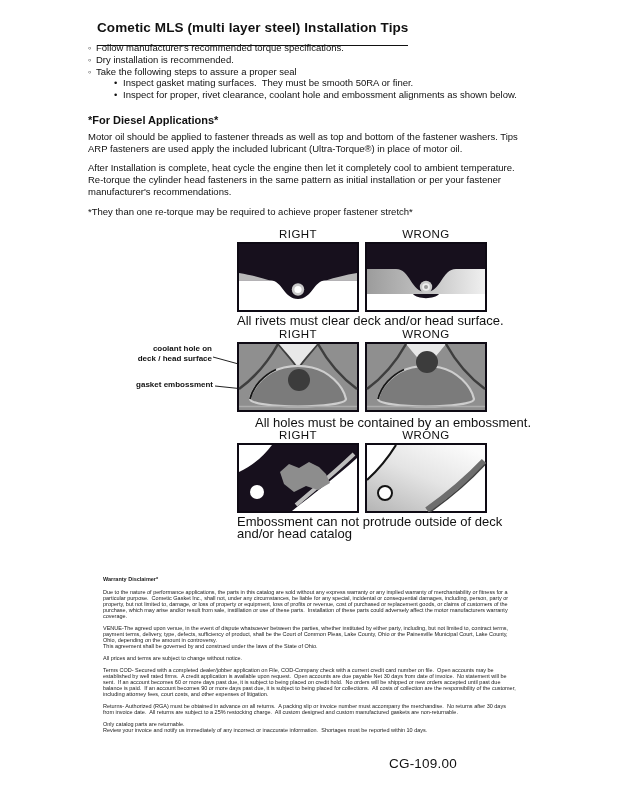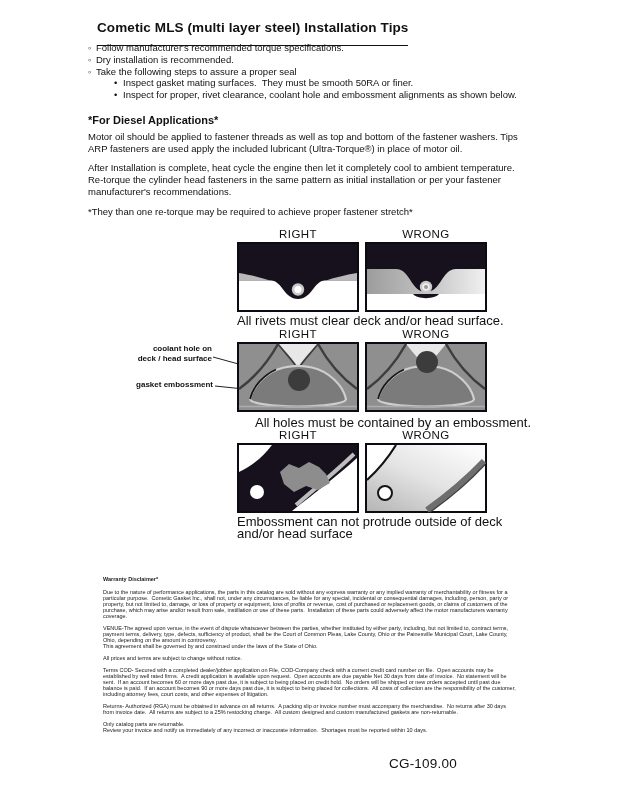--- a/index.html
+++ b/index.html
@@ -162,21 +162,21 @@
     <rect x="1" y="1" width="120" height="68" fill="#ffffff" stroke="#0e0a14" stroke-width="2"></rect>
     <path d="M31,2 H120 V19 C99,41 80,55 61,68 H2 V37 C13,27 23,15 31,2 Z" fill="url(#g3w)"></path>
     <path d="M31,2 C23,15 13,27 2,37" stroke="#141414" stroke-width="2.2" fill="none"></path>
     <path d="M119,18 C98,40 80,54 62,67" stroke="#6e6e6e" stroke-width="6" fill="none"></path>
     <path d="M120,21.5 C100,43 82,57 65,69" stroke="#3f3f3f" stroke-width="1.5" fill="none"></path>
     <circle cx="20" cy="50" r="7" fill="#ffffff" stroke="#141414" stroke-width="2"></circle>
   </svg>
 
   <div class="abs caption" style="left:237px;top:516px;">
     <div>Embossment can not protrude outside of deck</div>
-    <div>and/or head surface</div>
+    <div>and/or head catalog</div>
   </div>
 
   <div class="abs legal">
     <div class="lh">Warranty Disclaimer*</div>
     <p>Due to the nature of performance applications, the parts in this catalog are sold without any express warranty or any implied warranty of merchantability or fitness for a particular purpose.  Cometic Gasket Inc., shall not, under any circumstances, be liable for any special, incidental or consequential damages, including, person, party or property, but not limited to, damage, or loss of property or equipment, loss of profits or revenue, cost of purchased or replacement goods, or claims of customers of the purchase, which may arise and/or result from sale, instillation or use of these parts.  Installation of these parts could adversely affect the motor manufacturers warranty coverage.</p>
     <p class="tight">VENUE-The agreed upon venue, in the event of dispute whatsoever between the parties, whether instituted by either party, including, but not limited to, contract terms, payment terms, delivery, type, defects, sufficiency of product, shall be the Court of Common Pleas, Lake County, Ohio or the Painesville Municipal Court, Lake County, Ohio, depending on the amount in controversy.</p>
     <p>This agreement shall be governed by and construed under the laws of the State of Ohio.</p>
     <p>All prices and terms are subject to change without notice.</p>
     <p>Terms COD- Secured with a completed dealer/jobber application on File, COD-Company check with a current credit card number on file.  Open accounts may be established by well rated firms.  A credit application is available upon request.  Open accounts are due payable Net 30 days from date of invoice.  No statement will be sent.  If an account becomes 60 or more days past due, it is subject to being placed on credit hold.  No orders will be shipped or new orders accepted until past due balance is paid.  If an account becomes 90 or more days past due, it is subject to being placed for collections.  All costs of collection are the responsibility of the customer, including attorney fees, court costs, and other expenses of litigation.</p>
     <p>Returns- Authorized (RGA) must be obtained in advance on all returns.  A packing slip or invoice number must accompany the merchandise.  No returns after 30 days from invoice date.  All returns are subject to a 25% restocking charge.  All custom designed and custom manufactured gaskets are non-returnable.</p>

